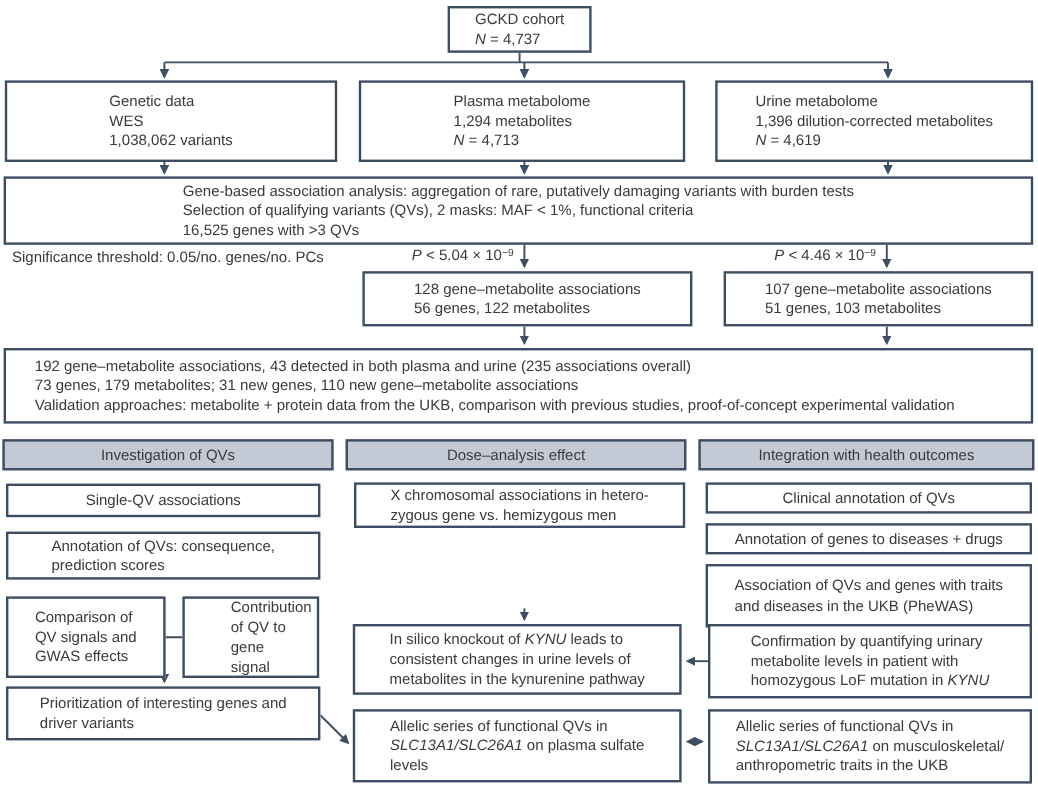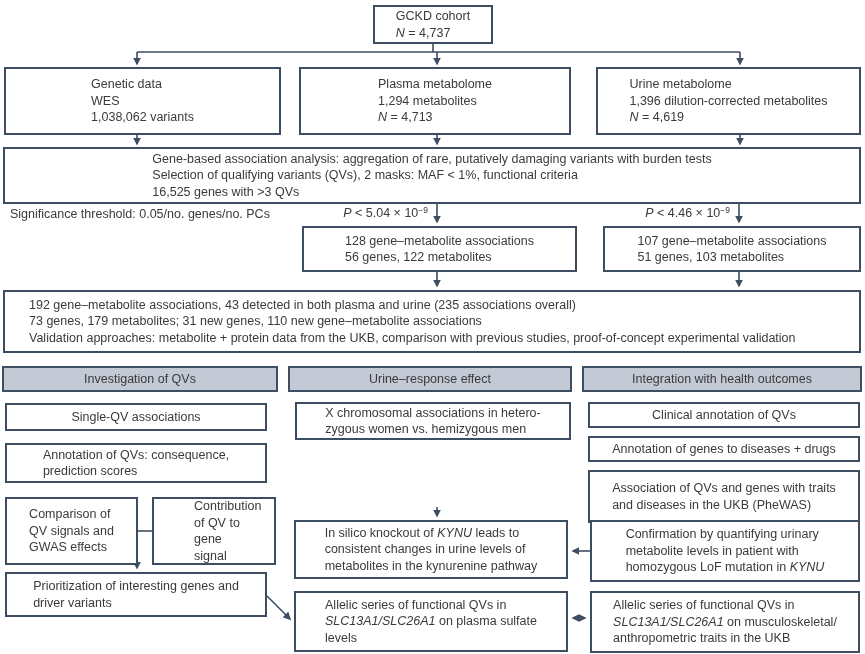--- a/index.html
+++ b/index.html
@@ -104,44 +104,44 @@
   </div>
 
   <div class="box align-left" style="left:3px;top:290px;width:858px;height:63px;">
     <div class="txt"><span>192 gene–metabolite associations, 43 detected in both plasma and urine (235 associations overall)</span><br><span>73 genes, 179 metabolites; 31 new genes, 110 new gene–metabolite associations</span><br><span>Validation approaches: metabolite + protein data from the UKB, comparison with previous studies, proof-of-concept experimental validation</span></div>
   </div>
 
   <div class="box hdr center" style="left:2px;top:366px;width:276px;height:26px;">
     <div class="txt">Investigation of QVs</div>
   </div>
   <div class="box hdr center" style="left:288px;top:366px;width:284px;height:26px;">
-    <div class="txt">Urine–response effect</div>
+    <div class="txt">Dose–analysis effect</div>
   </div>
   <div class="box hdr center" style="left:582px;top:366px;width:280px;height:26px;">
     <div class="txt">Integration with health outcomes</div>
   </div>
 
   <div class="box center" style="left:5px;top:403px;width:262px;height:28px;">
     <div class="txt">Single-QV associations</div>
   </div>
   <div class="box" style="left:5px;top:443px;width:262px;height:40px;">
     <div class="txt"><span>Annotation of QVs: consequence,</span><br><span>prediction scores</span></div>
   </div>
   <div class="box" style="left:5px;top:497px;width:133px;height:68px;">
     <div class="txt"><span>Comparison of</span><br><span>QV signals and</span><br><span>GWAS effects</span></div>
   </div>
-  <div class="box" style="left:152px;top:497px;width:124px;height:68px;padding-left:40px;">
+  <div class="box" style="left:152px;top:497px;width:114px;height:68px;padding-left:40px;">
     <div class="txt"><span>Contribution</span><br><span>of QV to gene</span><br><span>signal</span></div>
   </div>
   <div class="box" style="left:5px;top:572px;width:262px;height:45px;">
     <div class="txt"><span>Prioritization of interesting genes and</span><br><span>driver variants</span></div>
   </div>
 
   <div class="box" style="left:295px;top:402px;width:276px;height:38px;">
-    <div class="txt"><span>X chromosomal associations in hetero-</span><br><span>zygous women vs. hemizygous men</span></div>
+    <div class="txt"><span>X chromosomal associations in hetero-</span><br><span>zygous gene vs. hemizygous men</span></div>
   </div>
   <div class="box" style="left:294px;top:520px;width:274px;height:59px;">
     <div class="txt"><span>In silico knockout of </span><i>KYNU</i><span> leads to</span><br><span>consistent changes in urine levels of</span><br><span>metabolites in the kynurenine pathway</span></div>
   </div>
   <div class="box" style="left:294px;top:591px;width:274px;height:61px;">
     <div class="txt"><span>Allelic series of functional QVs in</span><br><i>SLC13A1/SLC26A1</i><span> on plasma sulfate</span><br><span>levels</span></div>
   </div>
 
   <div class="box center" style="left:588px;top:402px;width:272px;height:26px;">
     <div class="txt">Clinical annotation of QVs</div>

